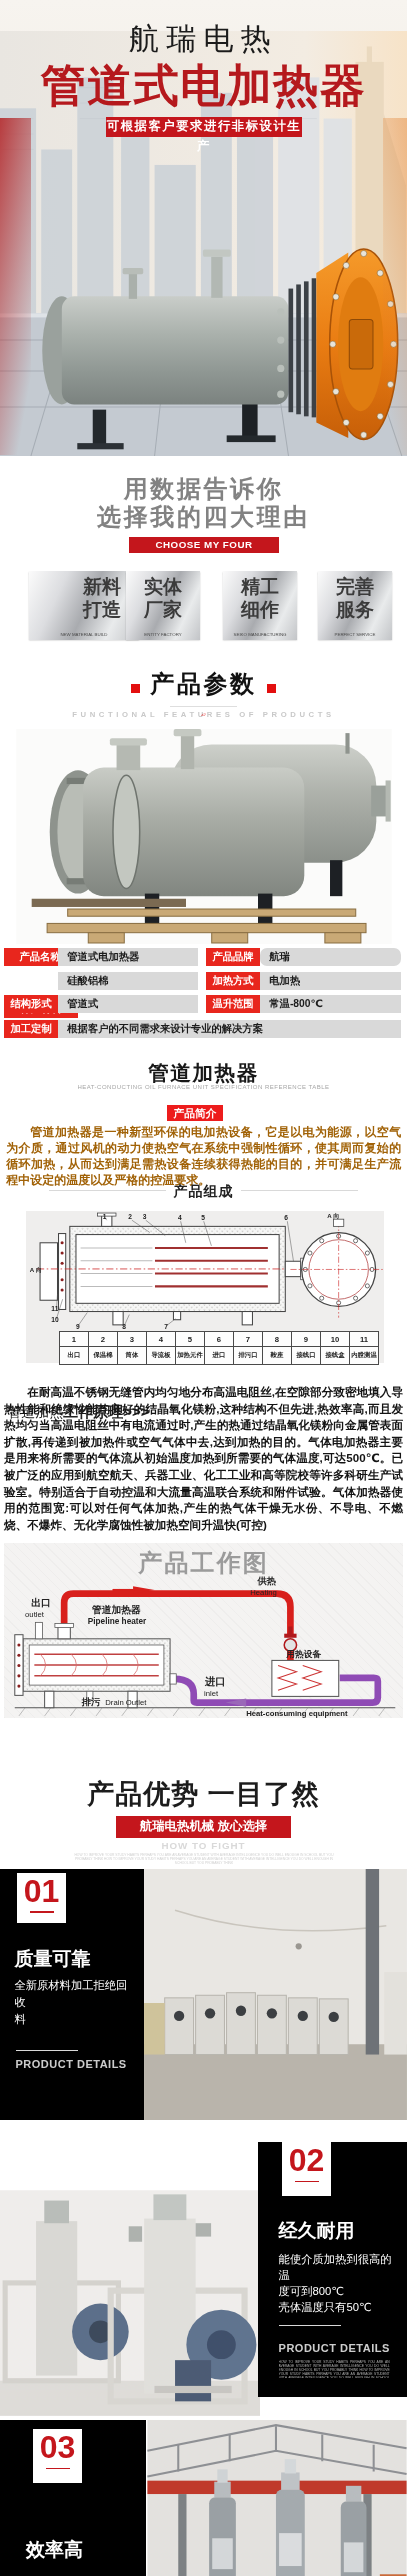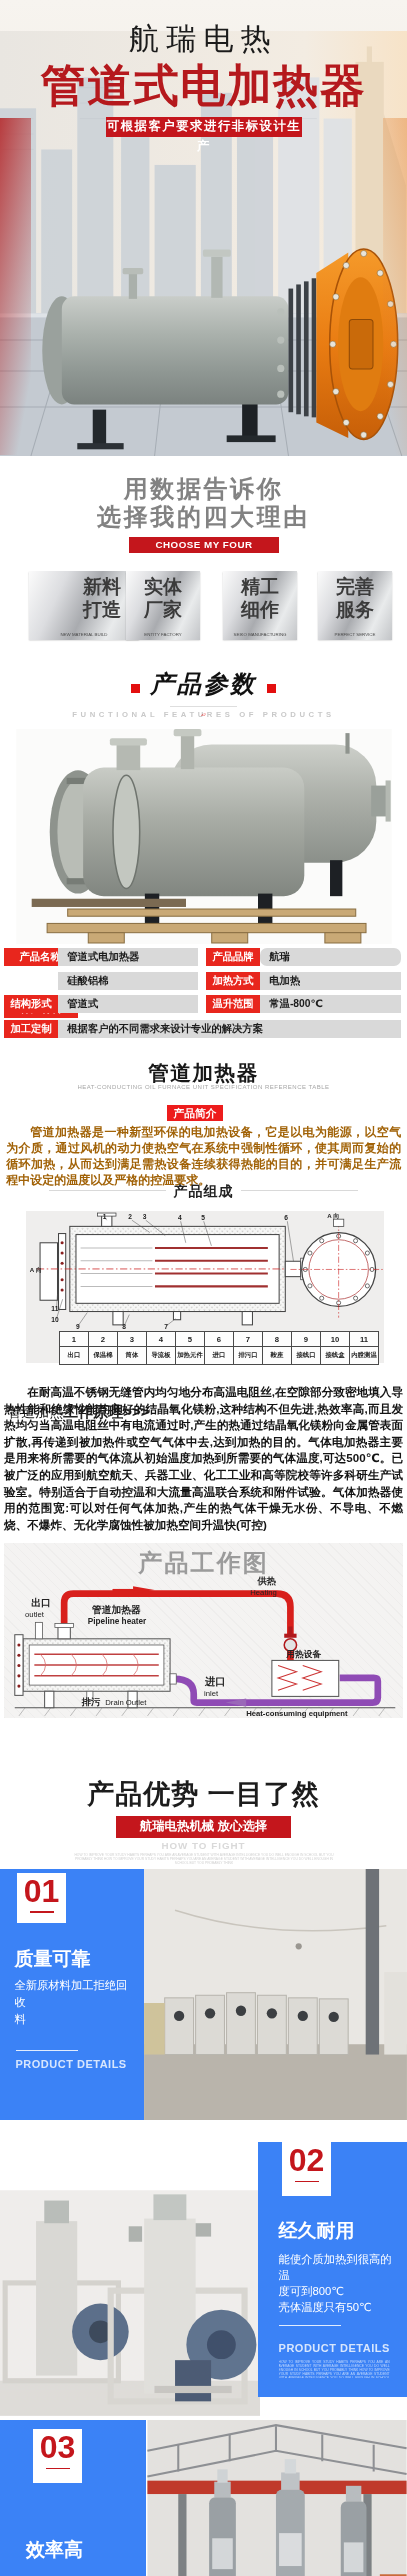--- a/index.html
+++ b/index.html
@@ -18,21 +18,21 @@
   
   .gray-big{width:407px;color:#828282;font-size:24px;font-weight:600;letter-spacing:2.6px;}
   #reason-tag{left:129px;top:537px;width:150px;height:15.5px;line-height:15.5px;font-size:9.8px;letter-spacing:0.5px;text-align:center;}
   
   .badge{top:571px;width:74px;height:69px;background:linear-gradient(115deg,#fbfbfb 0%,#dcdde0 28%,#a9abaf 52%,#e9ebec 76%,#c2c4c7 100%);
          box-shadow:0 0.5px 1.5px rgba(0,0,0,.25);}
   .badge .cn{margin-top:4.1px;font-size:19px;line-height:23px;font-weight:bold;color:#3b3b3b;text-align:center;}
   .badge .en{position:absolute;bottom:3.1px;left:0;width:100%;font-size:4.4px;color:#4a4a4a;text-align:center;letter-spacing:0px;}
   
   .sq{width:9.3px;height:9.3px;background:#e30f0f;}
-  #params-title{left:0;top:668px;width:407px;font-size:24px;font-weight:bold;color:#111;letter-spacing:2.6px;font-style:italic;}
+  #params-title{left:0;top:668px;width:407px;font-size:24px;font-weight:bold;color:#111;letter-spacing:2.6px;}
   #params-divider{left:170px;top:706px;width:67px;height:1px;background:#dedede;}
   #params-sub{left:0;top:710px;width:407px;font-size:7.7px;color:#c9c9c9;letter-spacing:3.6px;font-weight:600;}
   #params-arrow{left:0;top:713px;width:407px;color:#e30f0f;font-size:4.6px;line-height:4.6px;}
   
   .spec-label{height:17.5px;line-height:17.5px;background:#e8261d;color:#fff;font-size:10.3px;font-weight:bold;text-align:center;}
   .spec-value{height:17.5px;line-height:17.5px;background:#d9d9d9;color:#1c1c1c;font-size:10.3px;font-weight:600;padding-left:9.3px;box-sizing:border-box;}
   
   #intro-title{left:0;top:1059px;width:407px;font-size:20.6px;font-weight:bold;color:#181818;letter-spacing:1.5px;}
   #intro-sub{left:0;top:1084px;width:407px;font-size:6px;color:#a6a6a6;letter-spacing:0.5px;}
   #intro-tag{left:167px;top:1074px;width:56px;height:16px;line-height:16px;font-size:10.8px;background:#ed1c1c;color:#fff;font-weight:bold;text-align:center;margin-top:31px;}
@@ -50,21 +50,21 @@
   .sec-head b{font-size:15px;}
   #principle-text{left:4.1px;top:1384px;width:399px;font-size:11.6px;font-weight:600;line-height:16.6px;color:#141414;text-align:justify;text-indent:2em;}
   #work-panel{left:4.1px;top:1543px;width:399px;height:175px;background:#f4f3f2;
      background-image:repeating-linear-gradient(45deg,rgba(0,0,0,.025) 0 1px,transparent 1px 7.2px);overflow:hidden;}
   #work-title{left:0;top:3.6px;width:399px;font-size:24px;font-weight:bold;color:#9b9b9b;letter-spacing:2.1px;position:absolute;text-align:center;}
   
   #adv-title{left:0;top:1776px;width:407px;font-size:27px;font-weight:bold;color:#1c1c1c;letter-spacing:1px;}
   #adv-banner{left:116px;top:1816px;width:175px;height:21.6px;line-height:21.6px;font-size:12.4px;text-align:center;}
   #adv-how{left:0;top:1840px;width:407px;font-size:9.8px;font-weight:bold;color:#d9d9d9;letter-spacing:1px;}
   .fine{font-size:3.3px;line-height:4.1px;color:#d0d0d0;text-align:center;}
-  .redblock{background:#3b82f6;}
+  .redblock{background:#000000;}
   .numbox{background:#fff;text-align:center;}
   .numbox .num{font-size:32px;font-weight:bold;color:#c4161c;line-height:1.15;}
   .numbox .nline{width:24px;height:1.5px;background:#c4161c;margin:2.1px auto 0;}
   .adv-title{color:#fff;font-size:19px;font-weight:bold;}
   .adv-line{color:#fff;font-size:11.3px;line-height:17px;font-weight:500;}
   .wdiv{width:62px;height:1px;background:rgba(255,255,255,.85);}
   .adv-details{color:rgba(255,255,255,.8);font-size:11px;font-weight:bold;letter-spacing:0.5px;}
   .finew{font-size:3.3px;line-height:4.1px;color:rgba(255,255,255,.65);text-align:justify;}
   @supports (-webkit-text-stroke: 1px black){
     #app-title .b2{color:#fff;-webkit-text-stroke:0.8px #2e2e2e;}

